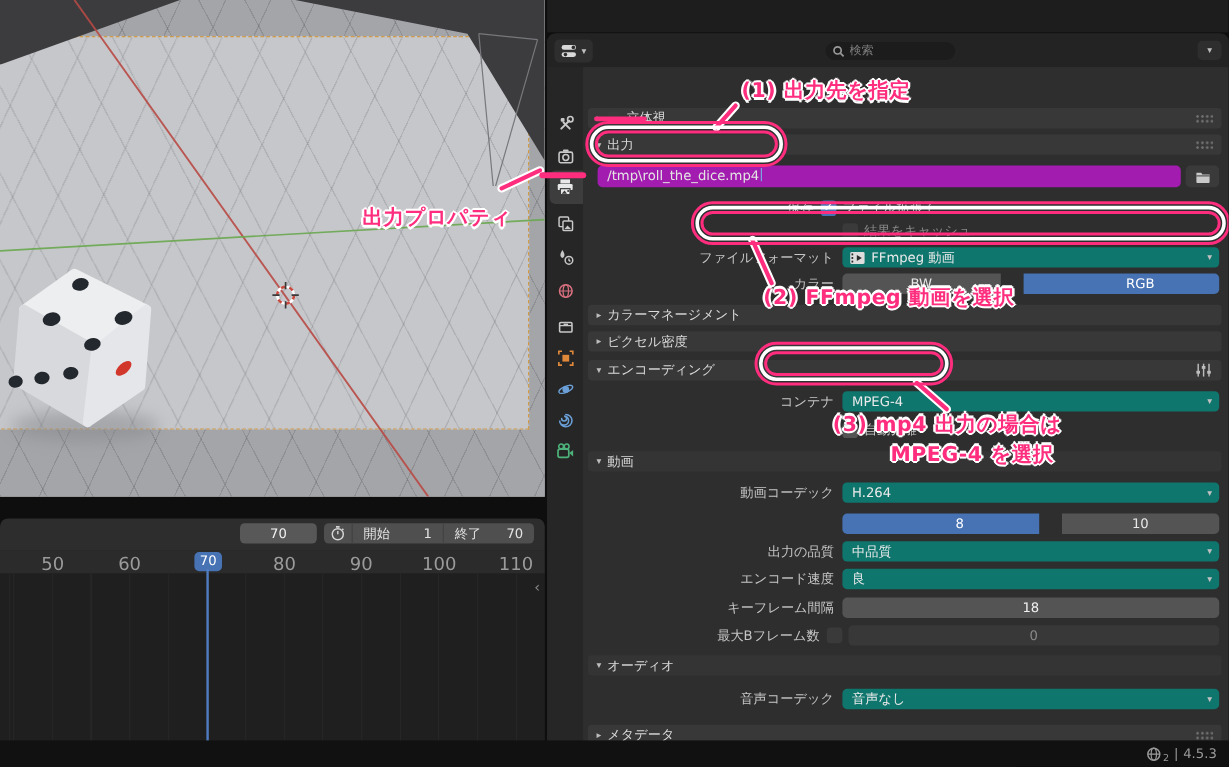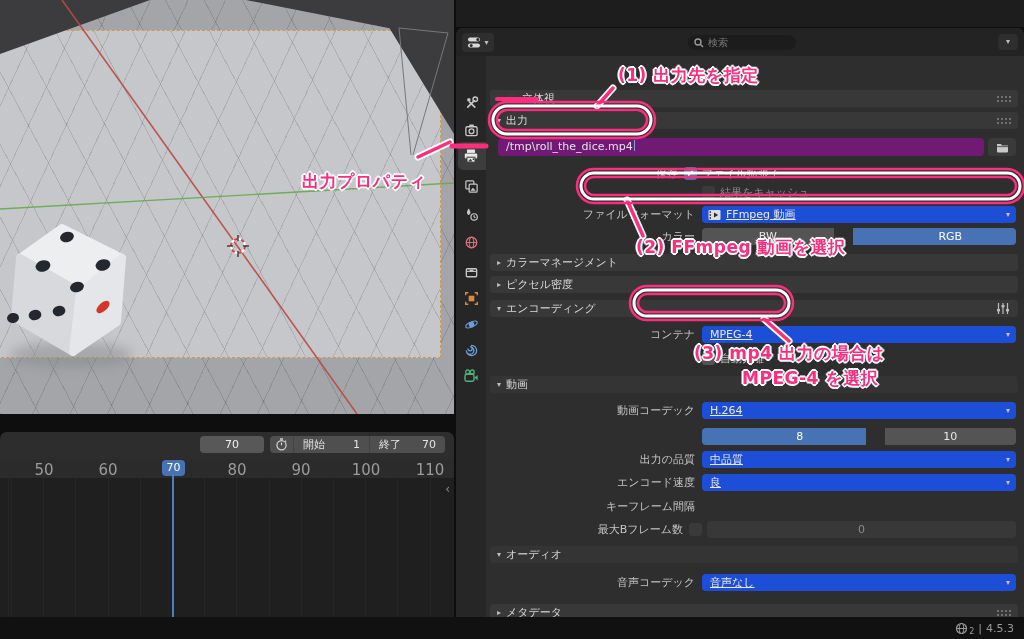--- a/index.html
+++ b/index.html
@@ -55,33 +55,33 @@
   .tab { position:absolute; left:2px; width:26px; height:24px; display:flex; align-items:center; justify-content:center; }
   .tab-active-bg { position:absolute; left:2px; top:86px; width:28px; height:28px; background:#3d3d3d; border-radius:5px 0 0 5px; }
   .pr-content { position:absolute; left:30px; top:28px; width:538px; height:562px; background:#2e2e2e; }
 
   .sec { position:absolute; left:4px; width:528px; height:17px; background:#383838; border-radius:3px; display:flex; align-items:center; padding-left:7px; gap:5px; color:#dadada; }
   .sec.sub { background:#343434; }
   .sec .arr { color:#bdbdbd; font-size:8px; }
   .grip { position:absolute; right:7px; top:5px; width:15px; height:8px;
     background-image:radial-gradient(#6f6f6f 1px, transparent 1.2px); background-size:4px 4px; }
   .lbl { position:absolute; left:0; width:209px; text-align:right; color:#c6c6c6; line-height:17px; }
-  .dd { position:absolute; left:216px; width:314px; height:17px; background:#1d4ed8; border-radius:4px; color:#eaeaea; line-height:17px; padding-left:8px;text-decoration:underline; }
+  .dd { position:absolute; left:216px; width:314px; height:17px; background:#0f766e; border-radius:4px; color:#eaeaea; line-height:17px; padding-left:8px; }
   .dd .chev { position:absolute; right:6px; top:0; color:#c0c0c0; font-size:8px; line-height:17px; }
   .valfield { position:absolute; left:216px; width:314px; height:17px; background:#545454; border-radius:4px; color:#f2f2f2; text-align:center; line-height:17px; }
   .seg { position:absolute; left:216px; width:314px; height:17px; display:flex; gap:19px; }
   .seg > div { flex:1; text-align:center; line-height:17px; color:#e8e8e8; background:#545454; }
   .seg > div:first-child { border-radius:4px 0 0 4px; }
   .seg > div:last-child { border-radius:0 4px 4px 0; }
   .seg > div.on { background:#4772b3; color:#fff;padding-left:32px; }
   .cb { position:absolute; width:13px; height:13px; border-radius:3px; background:#545454; }
   .cb.on { background:#4772b3; color:#fff; font-size:10px; text-align:center; line-height:13px; }
   .cb.dim { background:#3a3a3a; }
   .cbtxt { position:absolute; color:#cccccc; line-height:17px; }
-  .pathfield { position:absolute; left:12px; top:0; width:486px; height:18px; background:#701a75; border-radius:4px; color:#e4e4e4; line-height:18px; padding-left:8px; white-space:nowrap; overflow:hidden; }
+  .pathfield { position:absolute; left:12px; top:0; width:486px; height:18px; background:#a21caf; border-radius:4px; color:#e4e4e4; line-height:18px; padding-left:8px; white-space:nowrap; overflow:hidden; }
   .caret { display:inline-block; width:1.5px; height:11px; background:#7aa4e0; vertical-align:-1px; margin-left:1px; }
   .folderbtn { position:absolute; left:502px; top:0; width:28px; height:18px; background:#3a3a3a; border-radius:4px; display:flex; align-items:center; justify-content:center; }
   .presets-ic { position:absolute; right:8px; top:3px; }
 
   
   #statusbar { position:absolute; left:0; top:617px; width:1024px; height:22px; background:#111111; display:flex; align-items:center; justify-content:flex-end; padding-right:10px; gap:4px; color:#9a9a9a; font-size:11px; }
   #statusbar .sub2 { font-size:8px; margin-left:-3px; margin-top:6px; }
 
   
   #anno-svg { position:absolute; inset:0; width:1024px; height:639px; pointer-events:none; z-index:60; }
@@ -414,20 +414,21 @@
       <div style="position:absolute;top:418px;left:0;width:538px;height:17px">
         <div class="lbl">エンコード速度</div>
         <div class="dd">
           <span>良</span>
           <span class="chev">▾</span>
         </div>
       </div>
 
       <div style="position:absolute;top:442px;left:0;width:538px;height:17px">
         <div class="lbl">キーフレーム間隔</div>
+        <div class="valfield">18</div>
       </div>
 
       <div style="position:absolute;top:465px;left:0;width:538px;height:17px">
         <div class="lbl" style="width:197px">最大Bフレーム数</div>
         <div class="cb dim" style="left:203px;top:2px"></div>
         <div class="valfield" style="left:221px;width:309px;background:#383838;color:#8a8a8a">0</div>
       </div>
 
       <div class="sec sub" style="top:490px">
         <span class="arr">▾</span>

